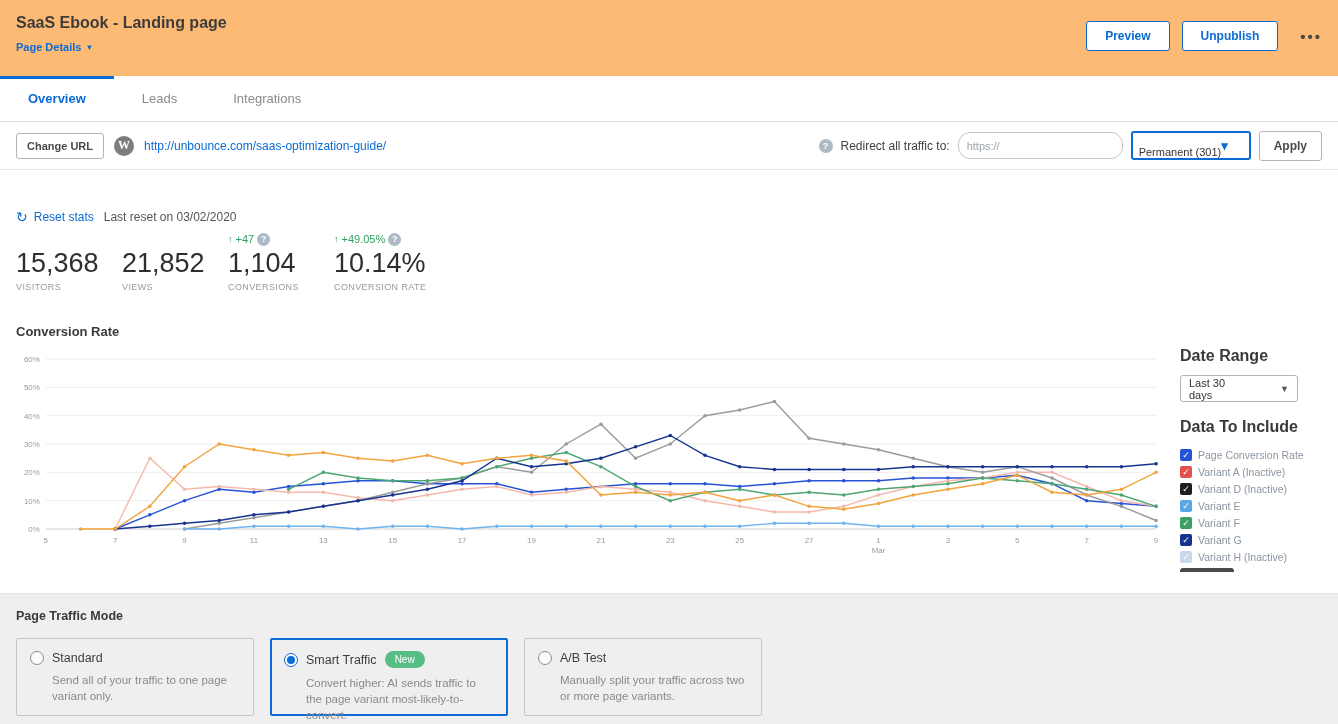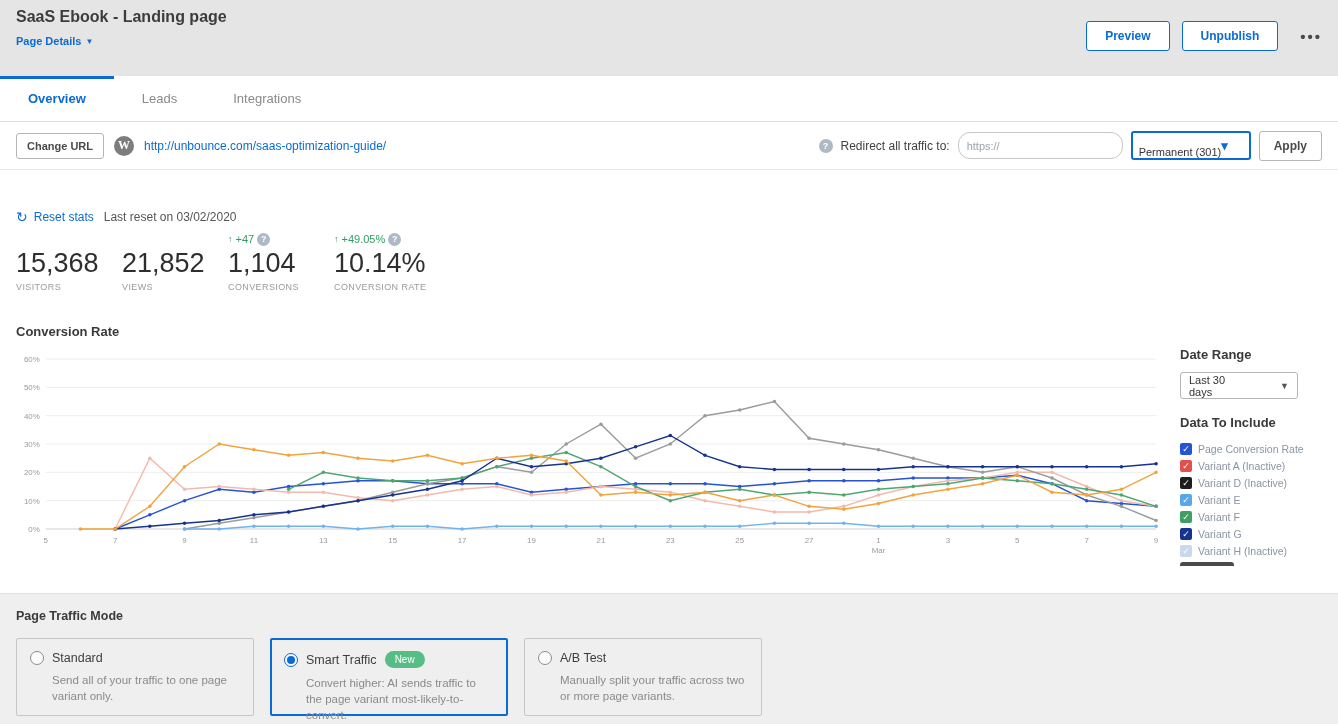--- a/index.html
+++ b/index.html
@@ -2,21 +2,21 @@
 <html><head>
 <meta charset="utf-8">
 <style>
   * { box-sizing: border-box; margin: 0; padding: 0; }
   html,body { width:1338px; height:724px; }
   body {
     font-family: "Liberation Sans", sans-serif;
     background:#fff; color:#333; overflow:hidden; position:relative;
   }
   
-  .header { background:#e5e5e5; height:76px; padding:8px 16px 0; position:relative; }
+  .header { background:#fdba74; height:76px; padding:14px 16px 0; position:relative; }
   .header h1 { font-size:16px; font-weight:bold; color:#3c3c3c; }
   .page-details { margin-top:9px; display:inline-flex; align-items:center; gap:4px;
     font-size:11px; font-weight:bold; color:#0b6bd4; cursor:pointer; }
   .page-details .caret { font-size:8px; }
   .header-actions { position:absolute; right:16px; top:21px; display:flex; align-items:center; gap:12px; }
   .btn-outline-blue { background:#fff; border:1px solid #0b6bd4; color:#0b6bd4; font-family:inherit;
     font-size:12px; font-weight:bold; padding:7px 18px; border-radius:3px; cursor:pointer; }
   .dots { color:#4a4a4a; font-size:15px; letter-spacing:2px; font-weight:bold; margin-left:10px; cursor:pointer; }
   
   .tabs { display:flex; height:46px; border-bottom:1px solid #dcdcdc; background:#fff; }
@@ -57,21 +57,21 @@
   .stat-value { font-size:27px; color:#2e2e2e; }
   .stat-label { font-size:9px; color:#9a9a9a; letter-spacing:0.4px; margin-top:3px; }
   
   .chart-section { padding:0 16px; margin-top:32px; }
   .chart-title { font-size:13px; font-weight:bold; color:#3a3a3a; }
   .chart-flex { display:flex; margin-top:8px; }
   .chart-svg-wrap { flex:1; min-width:0; }
   .chart-svg-wrap svg { display:block; width:100%; height:212px; }
   svg text { font-family:"Liberation Sans", sans-serif; }
   .chart-side { width:142px; margin-left:14px; }
-  .side-label { font-size:13px; font-weight:bold; color:#3a3a3a; }
+  .side-label { font-size:16px; font-weight:bold; color:#3a3a3a; }
   .date-dropdown { margin:10px 0 16px; width:118px; height:27px; border:1px solid #b5b5b5; border-radius:3px;
     display:flex; align-items:center; justify-content:space-between; padding:0 8px;
     font-size:11px; color:#333; background:#fff; cursor:pointer;gap:40px; }
   .date-dropdown .dd-caret { font-size:9px; color:#555; }
   .legend-list { margin-top:10px; height:126px; overflow:hidden; }
   .legend-item { display:flex; align-items:center; gap:6px; height:17px; cursor:pointer; }
   .legend-check { width:12px; height:12px; border-radius:2px; color:#fff; font-size:9px; line-height:12px;
     text-align:center; flex:none; }
   .legend-check.wide { width:54px; border-radius:3px; }
   .legend-label { font-size:10.5px; color:#8b95a3; white-space:nowrap; }

